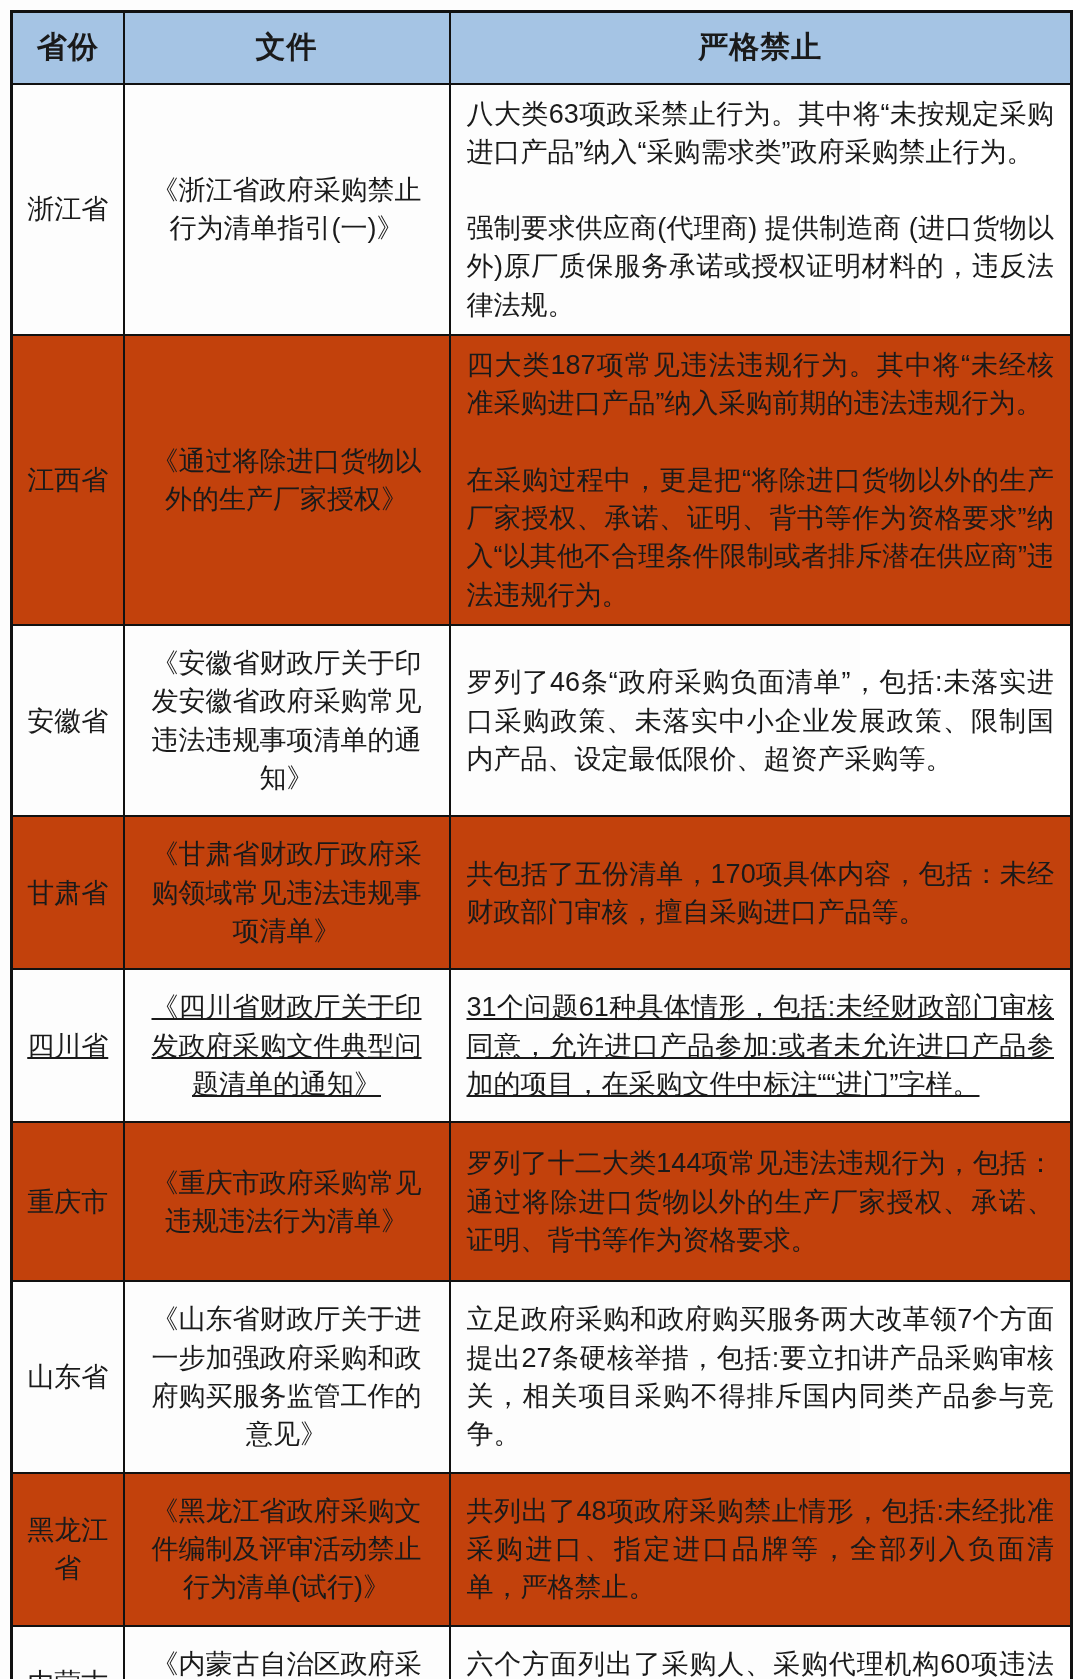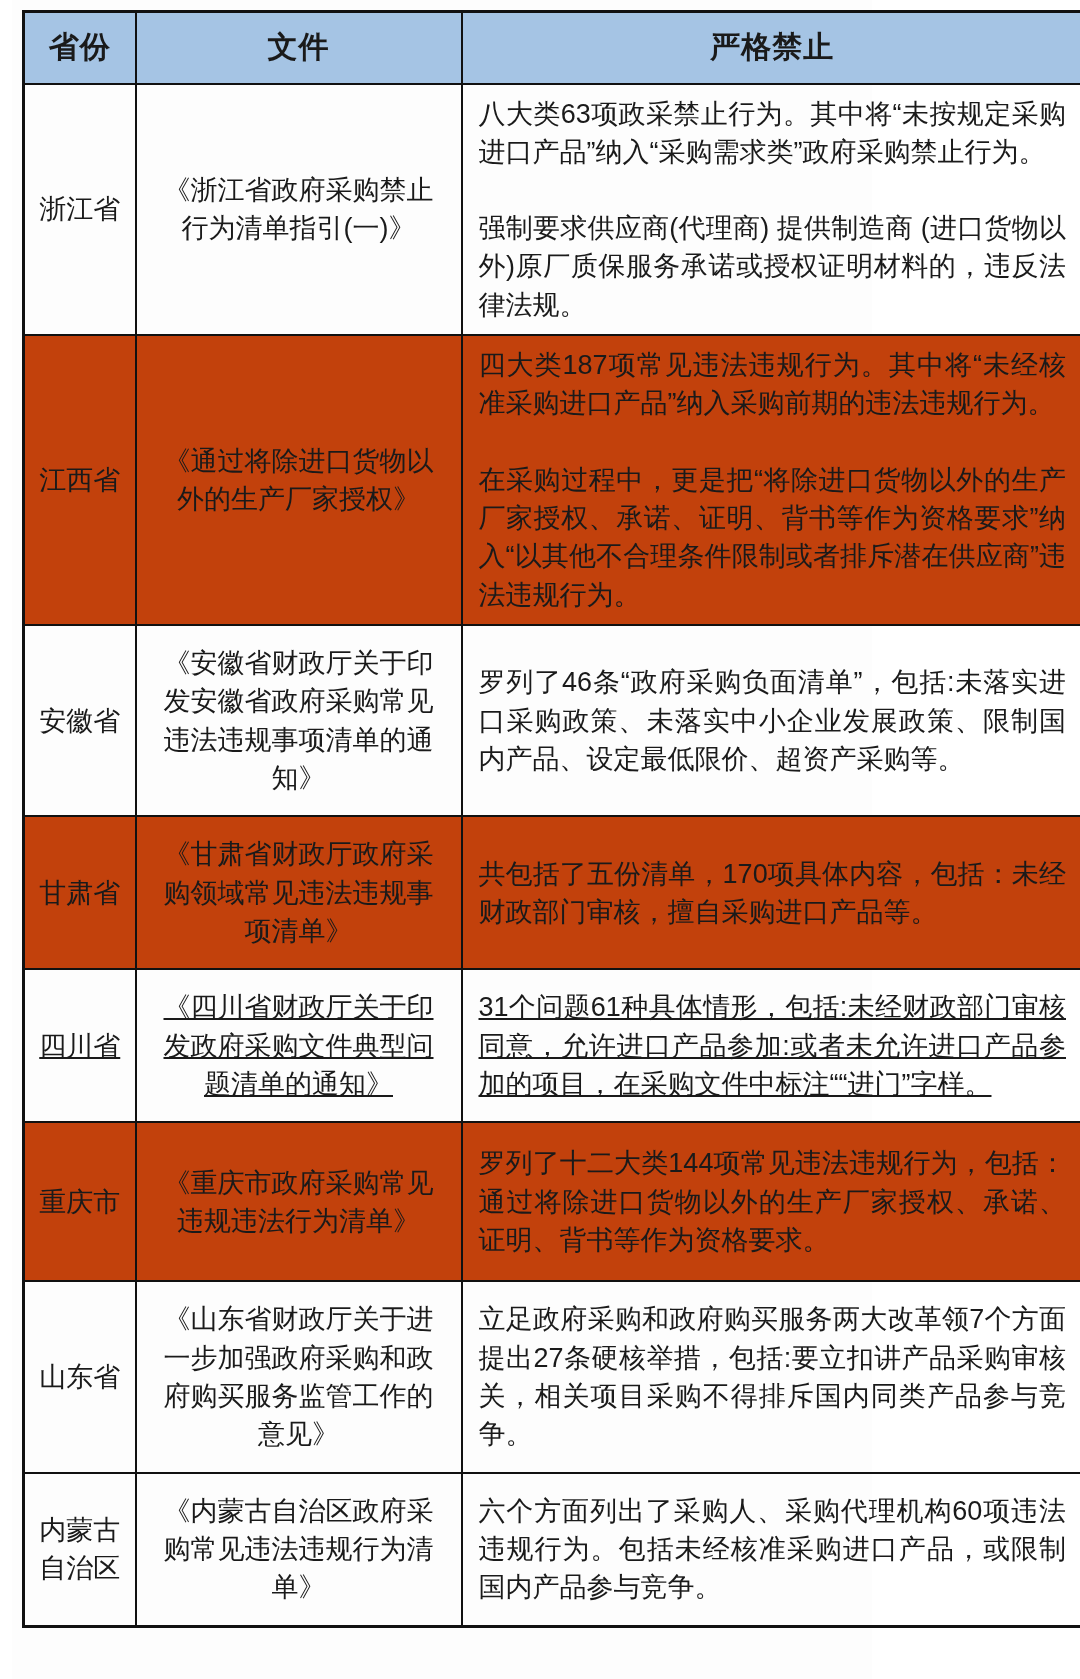--- a/index.html
+++ b/index.html
@@ -9,21 +9,20 @@
     width: 1080px;
     font-family: "Liberation Sans", sans-serif;
     color: #1a1a1a;
   }
   .page {
     width: 860px;
     height: 1679px;
     background: #fdfdfd;
     box-sizing: border-box;
     padding: 10px;
-    margin-left: 12px;
   }
   table.policy-table {
     width: 1060px;
     border-collapse: collapse;
     table-layout: fixed;
     border: 3px solid #111111;
   }
   col.c-province { width: 112px; }
   col.c-document { width: 326px; }
   col.c-details  { width: 622px; }
@@ -135,20 +134,27 @@
             <p>罗列了十二大类144项常见违法违规行为，包括：通过将除进口货物以外的生产厂家授权、承诺、证明、背书等作为资格要求。</p>
           </td>
   </tr>
         <tr>
     <td class="province">山东省</td>
     <td class="doc">《山东省财政厅关于进一步加强政府采购和政府购买服务监管工作的意见》</td>
     <td class="details">
             <p>立足政府采购和政府购买服务两大改革领7个方面提出27条硬核举措，包括:要立扣讲产品采购审核关，相关项目采购不得排斥国内同类产品参与竞争。</p>
           </td>
   </tr>
+        <tr class="shaded">
+    <td class="province">黑龙江省</td>
+    <td class="doc">《黑龙江省政府采购文件编制及评审活动禁止行为清单(试行)》</td>
+    <td class="details">
+            <p>共列出了48项政府采购禁止情形，包括:未经批准采购进口、指定进口品牌等，全部列入负面清单，严格禁止。</p>
+          </td>
+  </tr>
         <tr>
     <td class="province">内蒙古自治区</td>
     <td class="doc">《内蒙古自治区政府采购常见违法违规行为清单》</td>
     <td class="details">
             <p>六个方面列出了采购人、采购代理机构60项违法违规行为。包括未经核准采购进口产品，或限制国内产品参与竞争。</p>
           </td>
   </tr>
       </tbody>
   </table>
 </div>

